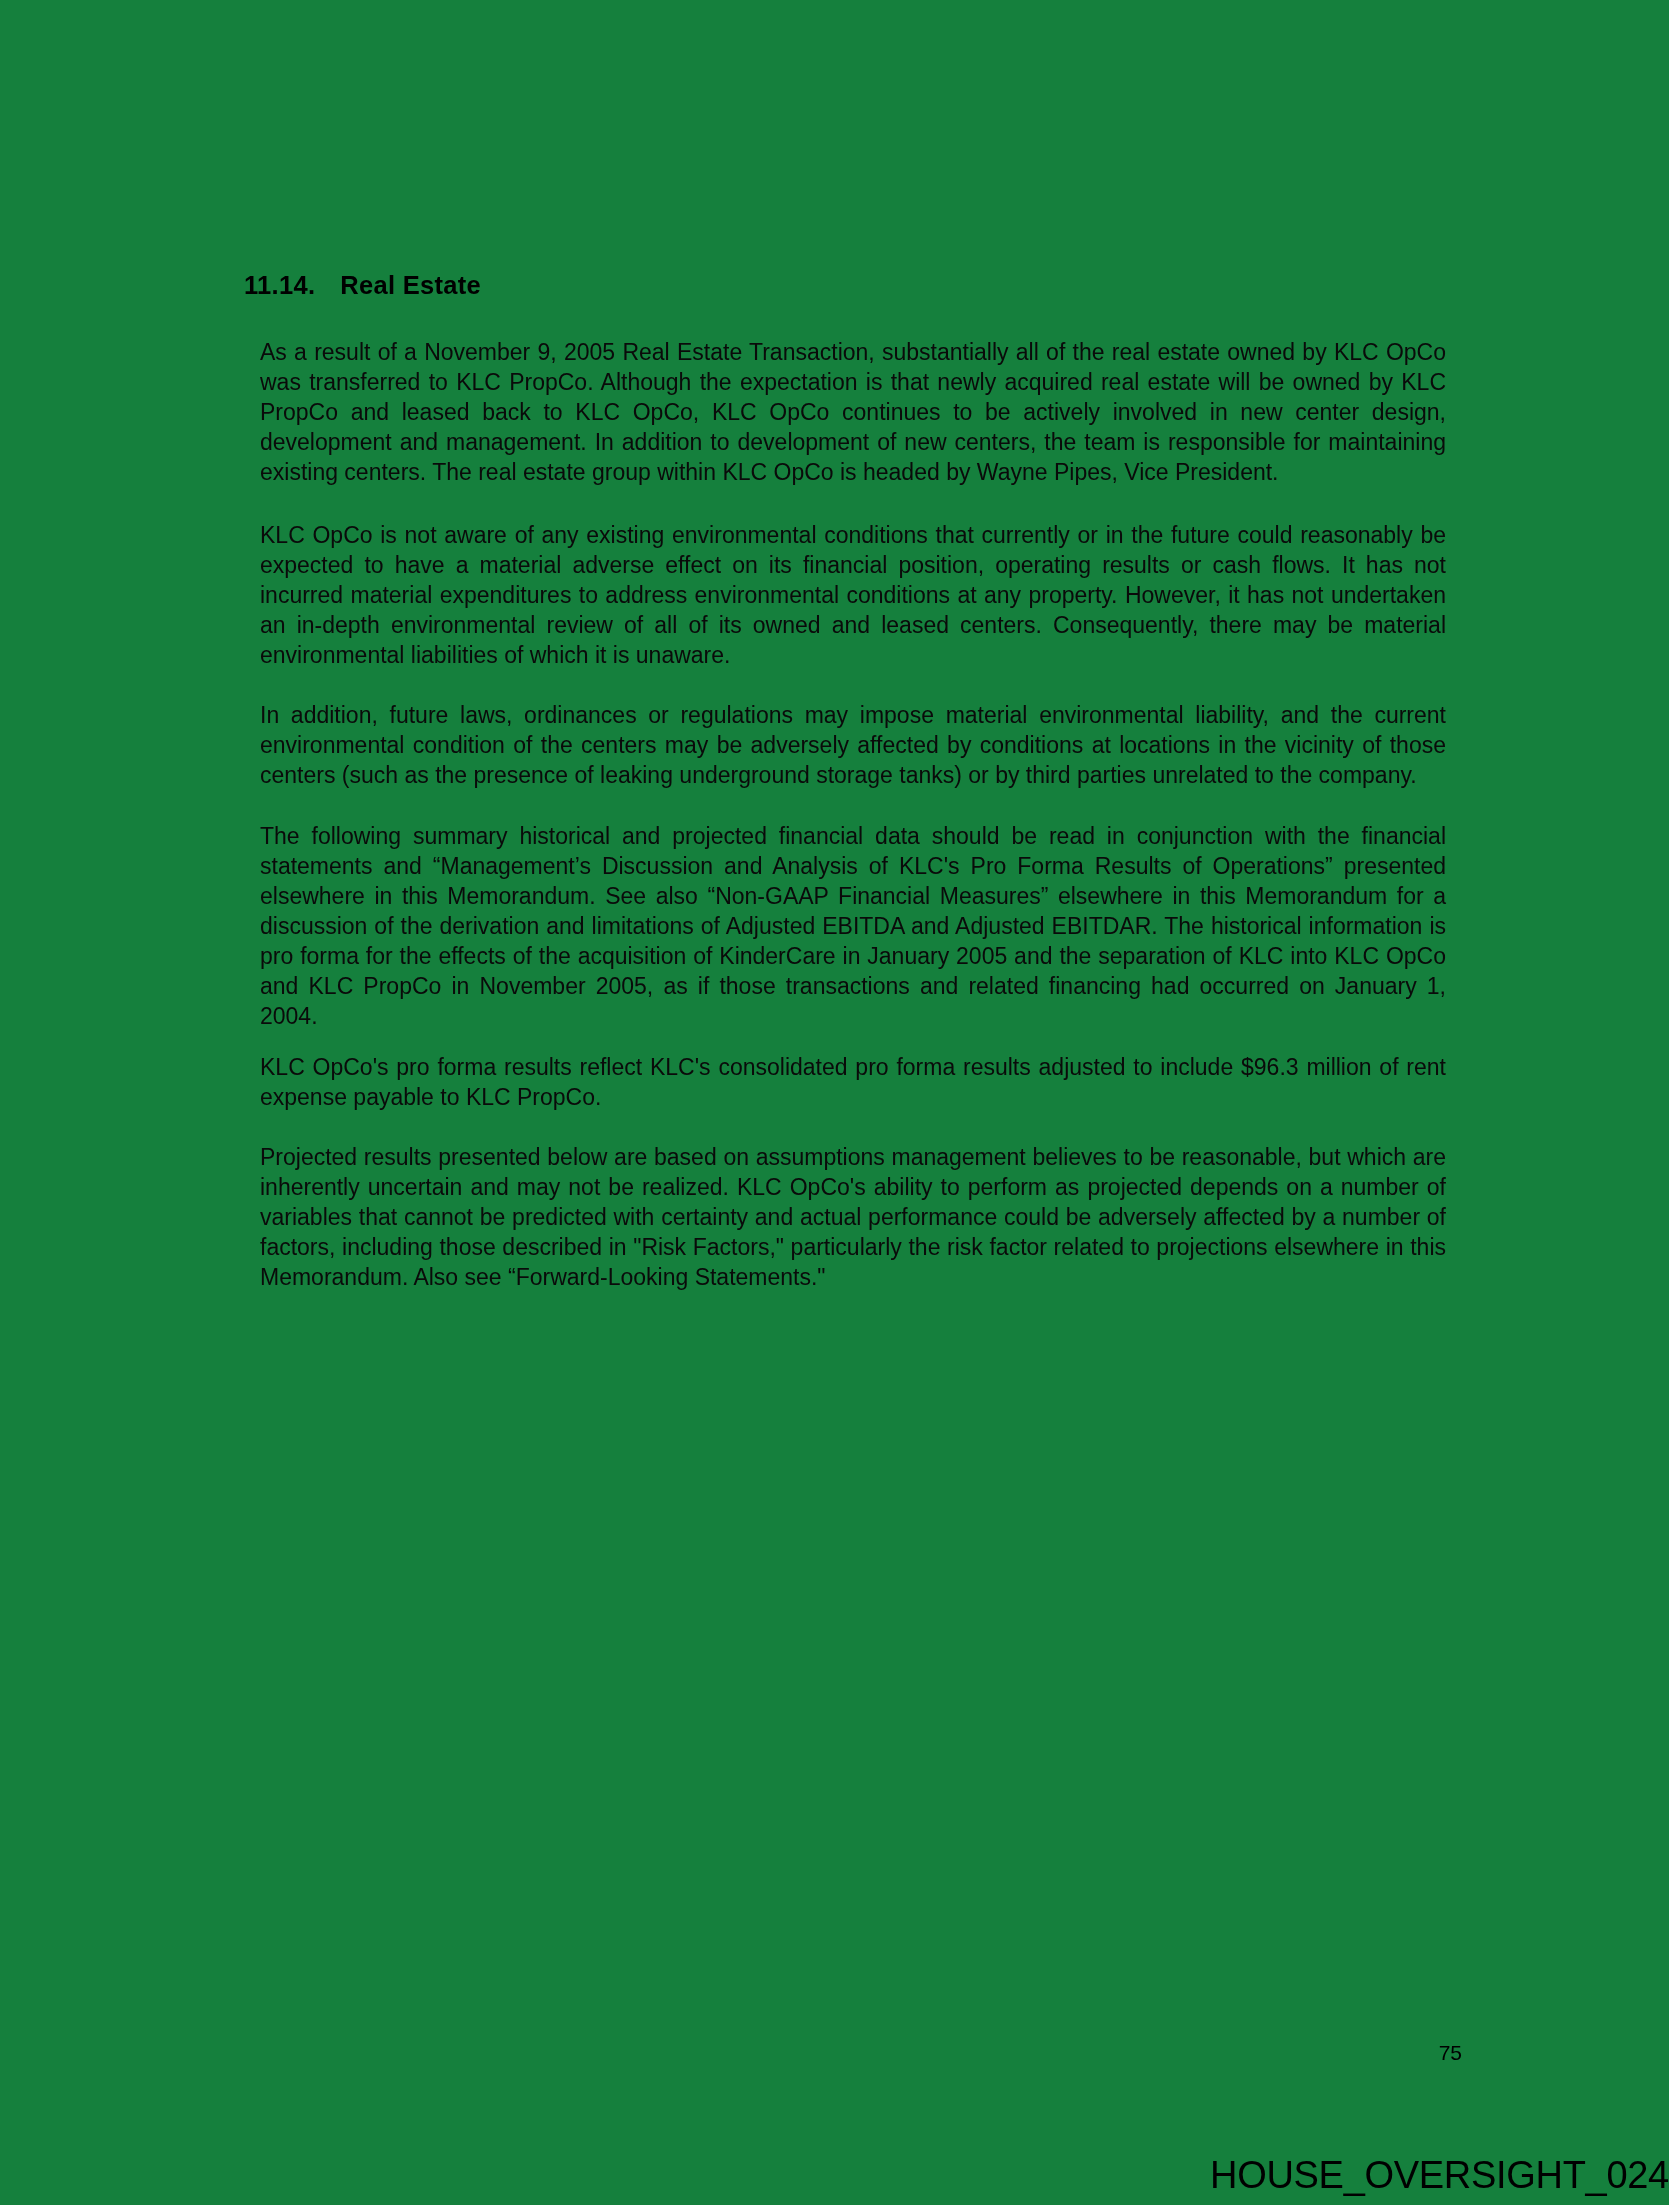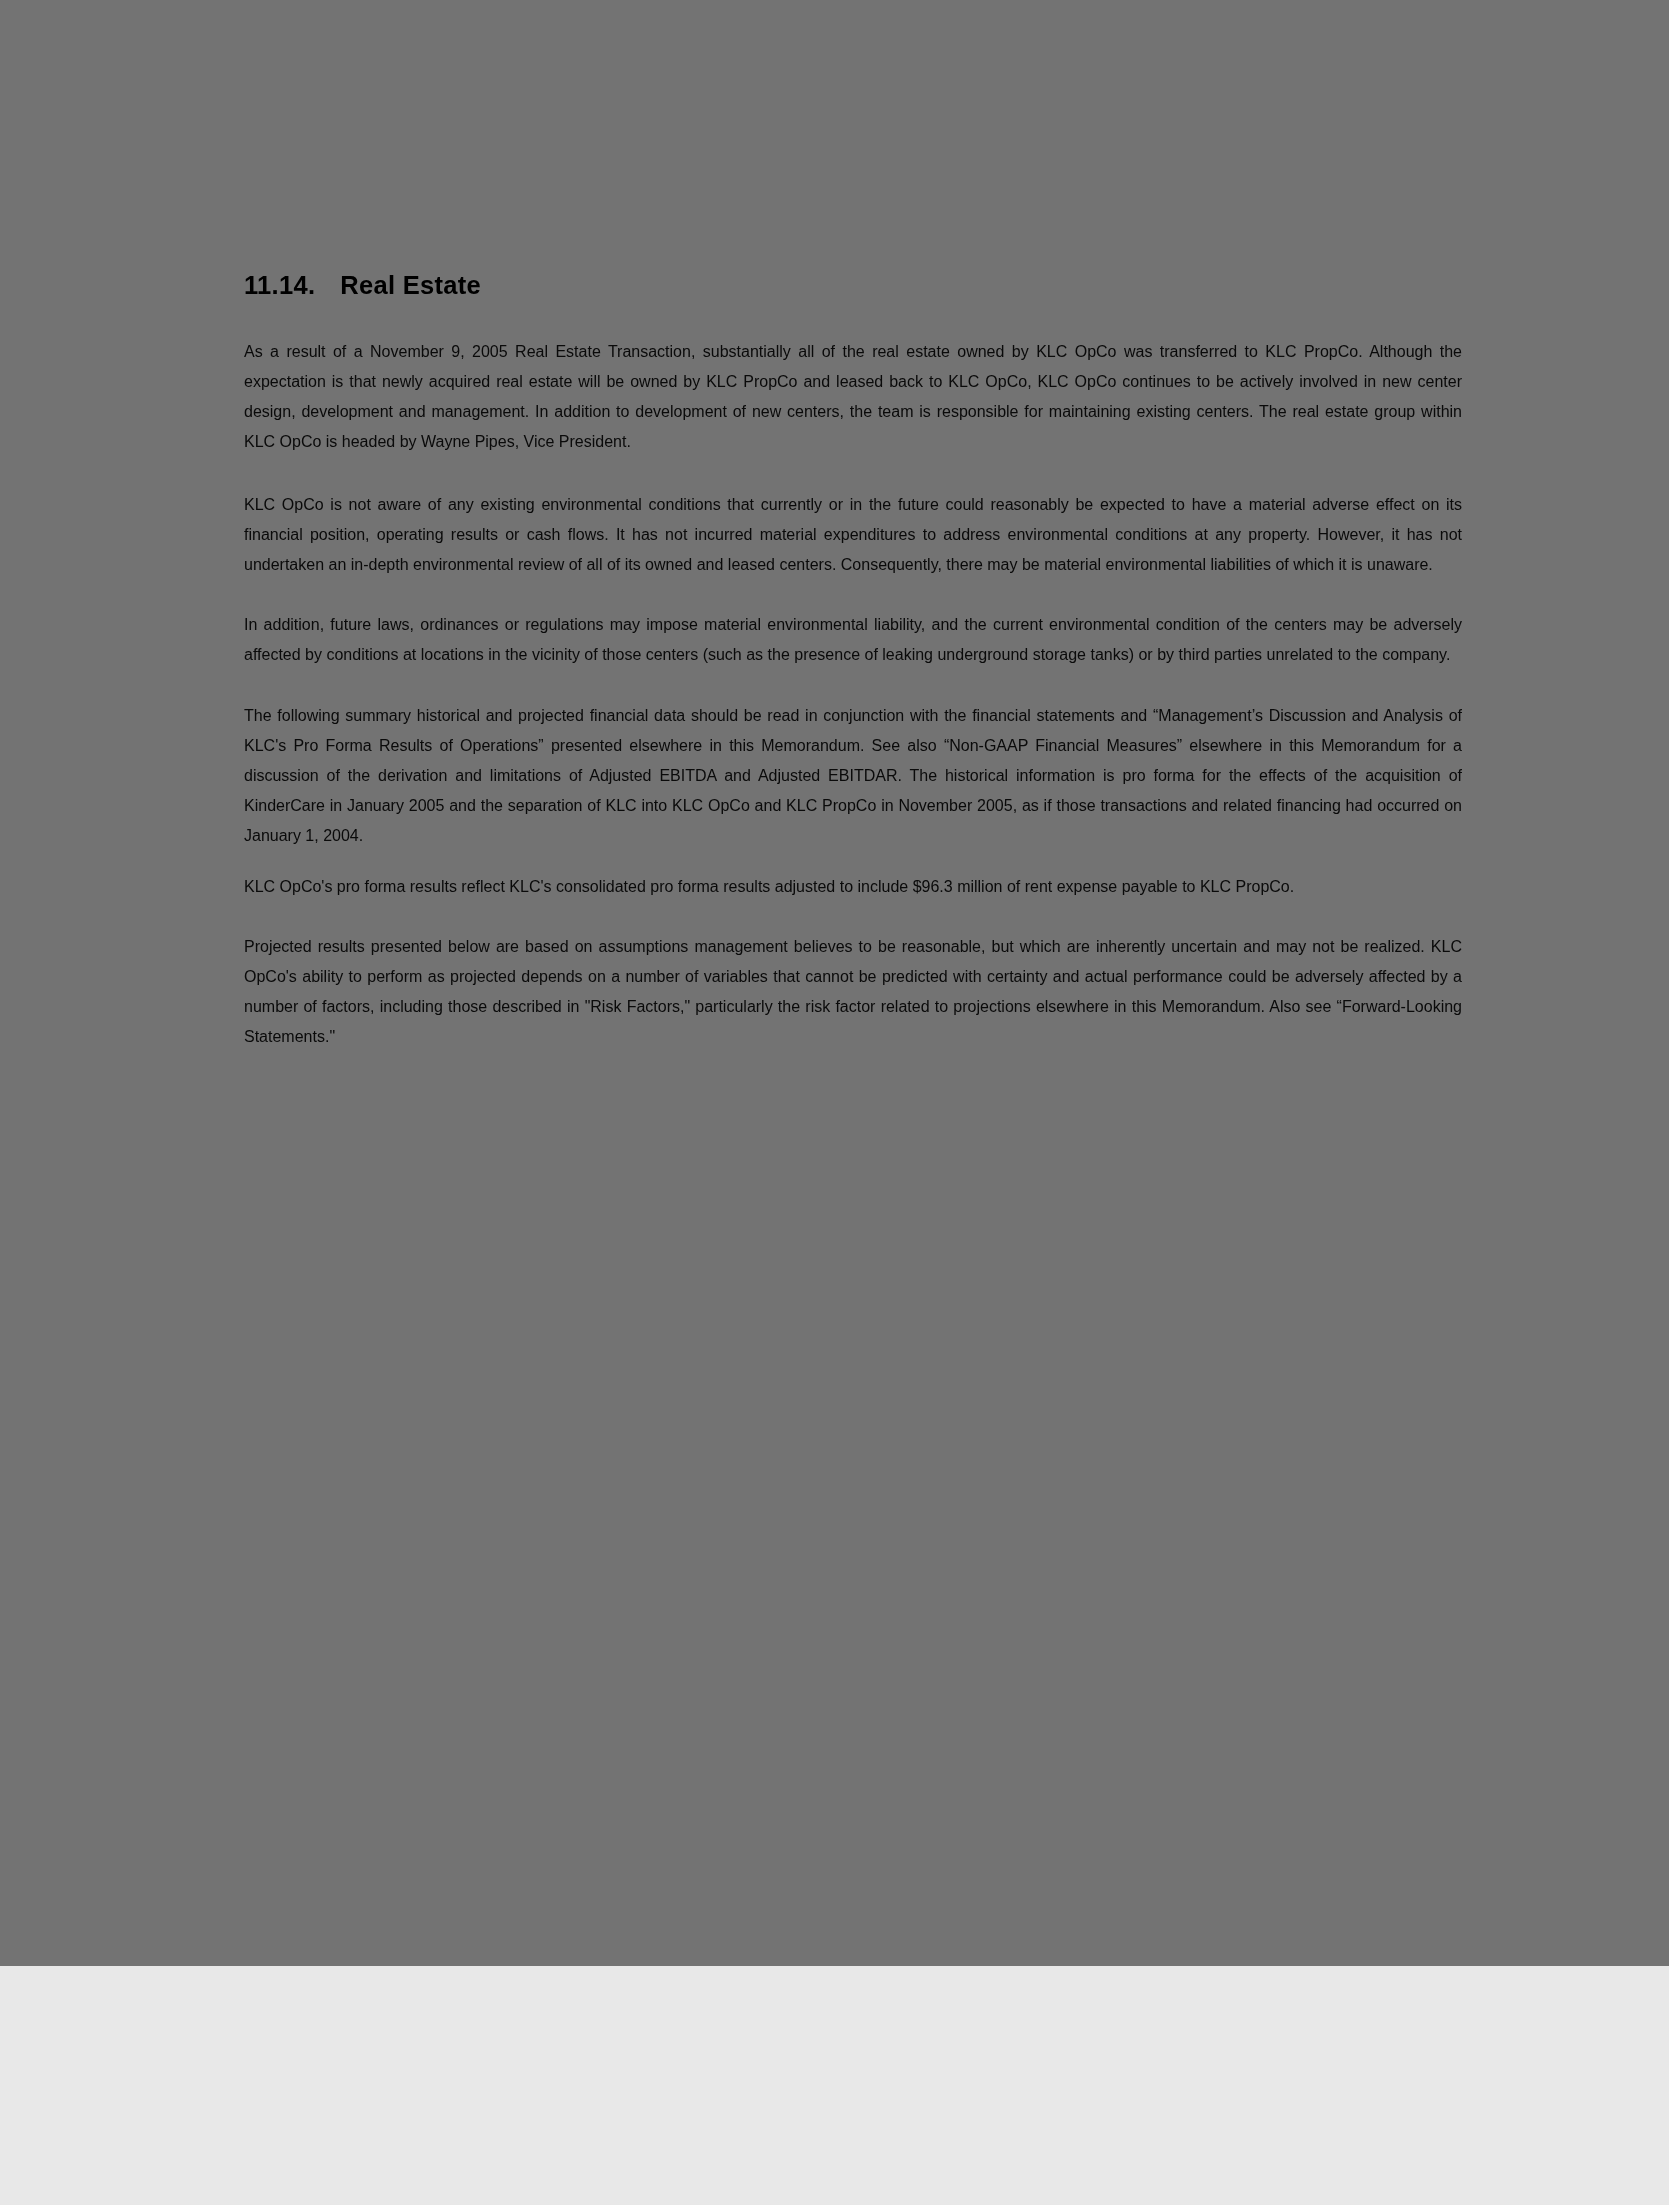--- a/index.html
+++ b/index.html
@@ -3,22 +3,22 @@
 <meta charset="utf-8">
 <style>
   html, body {
     margin: 0;
     padding: 0;
     background: #e8e8e8;
   }
   .page {
     position: relative;
     width: 1669px;
-    height: 1966px;
-    background: #737373;
+    height: 2205px;
+    background: #15803d;
     color: #000000;
     font-family: "Liberation Sans", "DejaVu Sans", sans-serif;
     overflow: hidden;
   }
   .content {
     position: absolute;
     left: 244px;
     top: 0;
     width: 1218px;
   }
@@ -28,22 +28,22 @@
     font-weight: 700;
     line-height: 30px;
     color: #000000;
     letter-spacing: 0.3px;
   }
   .heading .num {
     display: inline-block;
     margin-right: 25px;
   }
   .para {
-    margin: 0;
-    font-size: 16px;
+    margin: 16px;
+    font-size: 23px;
     line-height: 30px;
     text-align: justify;
     color: #0a0a0a;
   }
   
   #h-1 { margin-top: 270px; }
   #p-1-0 { margin-top: 37px; }
   #h-2 { margin-top: 65px; }
   #p-2-0 { margin-top: 33px; }
   #p-2-1 { margin-top: 30px; }

